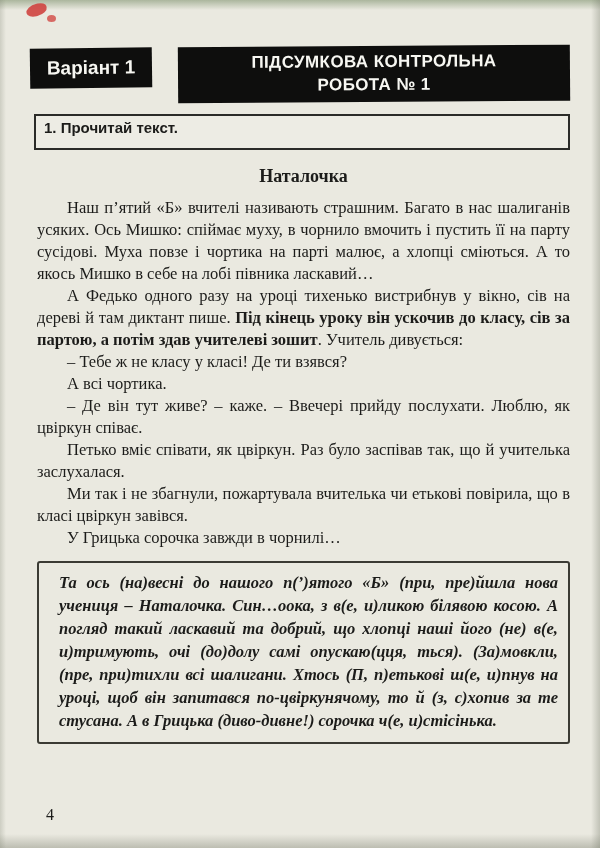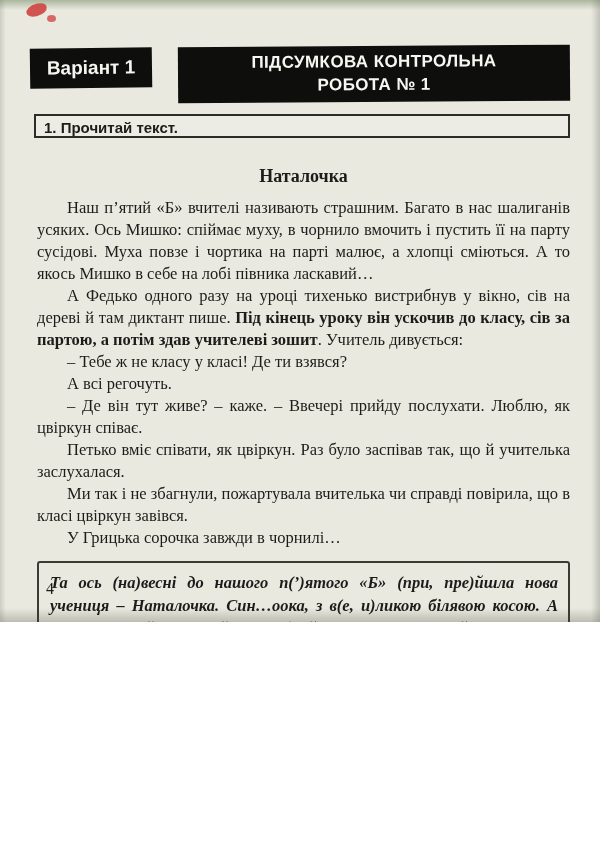--- a/index.html
+++ b/index.html
@@ -1,19 +1,19 @@
 <!DOCTYPE html>
 <html><head>
 <meta charset="utf-8">
 <style>
   html, body { margin: 0; padding: 0; }
   .page {
     position: relative;
     width: 600px;
-    height: 622px;
+    height: 848px;
     background: #eae9e0;
     overflow: hidden;
     font-family: "Liberation Serif", serif;
     color: #1c1c1a;
   }
   
   .artifact-top {
     position: absolute; top: 0; left: 0; right: 0; height: 10px;
     background: linear-gradient(to bottom, rgba(150,165,135,0.75), rgba(150,165,135,0));
     pointer-events: none;
@@ -56,21 +56,21 @@
     background: #0e0e0d; color: #f7f7f2;
     display: flex; flex-direction: column; align-items: center; justify-content: center;
     font-family: "Liberation Sans", sans-serif;
     font-weight: bold; font-size: 17px; line-height: 1.35;
     letter-spacing: 0.4px; text-align: center;
     transform: rotate(-0.4deg);
   }
   .instruction-box {
     position: absolute; top: 114px; left: 34px; right: 30px;
     border: 2px solid #2b2b28;
-    padding: 3px 8px 0;
+    padding: 3px 8px 12px;
     font-family: "Liberation Sans", sans-serif;
     font-weight: 600; font-size: 15px;
     background: rgba(255,255,255,0.15);
   }
   .content {
     position: absolute; top: 166px; left: 37px; right: 30px;
   }
   .story-title {
     text-align: center;
     font-weight: bold; font-size: 18px;
@@ -80,21 +80,21 @@
     margin: 0;
     font-size: 16.5px; line-height: 22px;
     text-align: justify;
     text-indent: 30px;
   }
   .bold { font-weight: bold; }
   .exercise-box {
     margin-top: 12px;
     border: 2px solid #3b3b34;
     border-radius: 3px;
-    padding: 8px 10px 10px 11px;
+    padding: 8px 10px 10px 20px;
     font-style: italic; font-weight: bold;
     font-size: 16.5px; line-height: 23px;
     text-align: justify;
   }
   .page-number {
     position: absolute; left: 46px; bottom: 24px;
     font-size: 16px;
   }
 </style>
 </head>
@@ -123,24 +123,24 @@
   </div>
 
   <div class="content">
     <div class="story-title">Наталочка</div>
 
     <p class="para">Наш п’ятий «Б» вчителі називають страшним. Багато в нас шалиганів усяких. Ось Мишко: спіймає муху, в чорнило вмочить і пустить її на парту сусідові. Муха повзе і чортика на парті малює, а хлопці сміються. А то якось Мишко в себе на лобі півника ласкавий…</p>
 
     <p class="para"><span>А Федько одного разу на уроці тихенько вистрибнув у вікно, сів на дереві й там диктант пише. </span><span class="bold">Під кінець уроку він ускочив до класу, сів за партою, а потім здав учителеві зошит</span><span>. Учитель дивується:</span></p>
 
     <p class="para">– Тебе ж не класу у класі! Де ти взявся?</p>
-    <p class="para">А всі регочуть.</p>
+    <p class="para">А всі чортика.</p>
     <p class="para">– Де він тут живе? – каже. – Ввечері прийду послухати. Люблю, як цвіркун співає.</p>
     <p class="para">Петько вміє співати, як цвіркун. Раз було заспівав так, що й учителька заслухалася.</p>
-    <p class="para">Ми так і не збагнули, пожартувала вчителька чи справді повірила, що в класі цвіркун завівся.</p>
+    <p class="para">Ми так і не збагнули, пожартувала вчителька чи етькові повірила, що в класі цвіркун завівся.</p>
     <p class="para">У Грицька сорочка завжди в чорнилі…</p>
 
     <div class="exercise-box">
       <span>Та ось (на)весні до нашого п(’)ятого «Б» (при, пре)йшла нова учениця – Наталочка. Син…оока, з в(е, и)ликою білявою косою. А погляд такий ласкавий та добрий, що хлопці наші його (не) в(е, и)тримують, очі (до)долу самі опускаю(цця, ться). (За)мовкли, (пре, при)тихли всі шалигани. Хтось (П, п)етькові ш(е, и)пнув на уроці, щоб він запитався по-цвіркунячому, то й (з, с)хопив за те стусана. А в Грицька (диво-дивне!) сорочка ч(е, и)стісінька.</span>
     </div>
   </div>
 
   <div class="page-number">4</div>
 
 </div>

